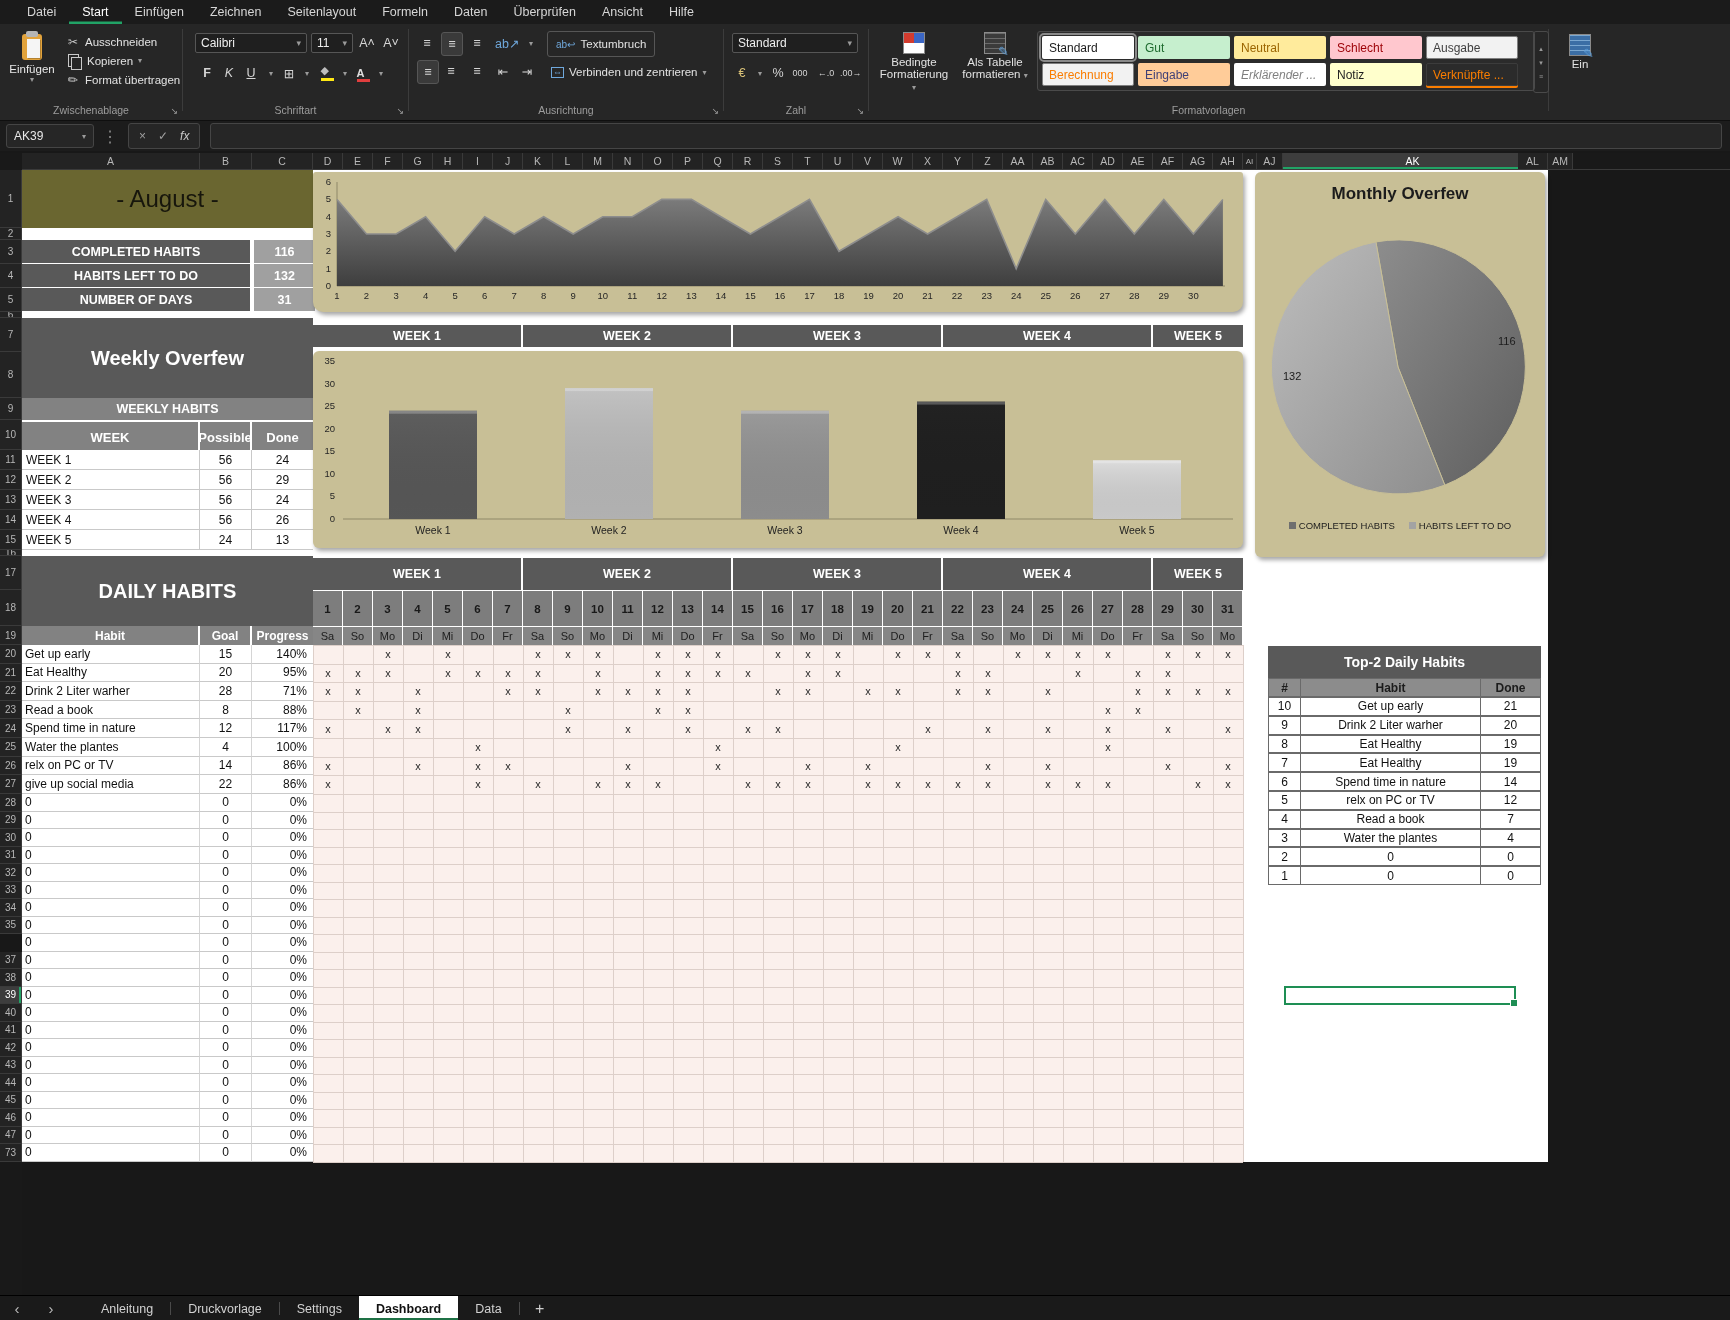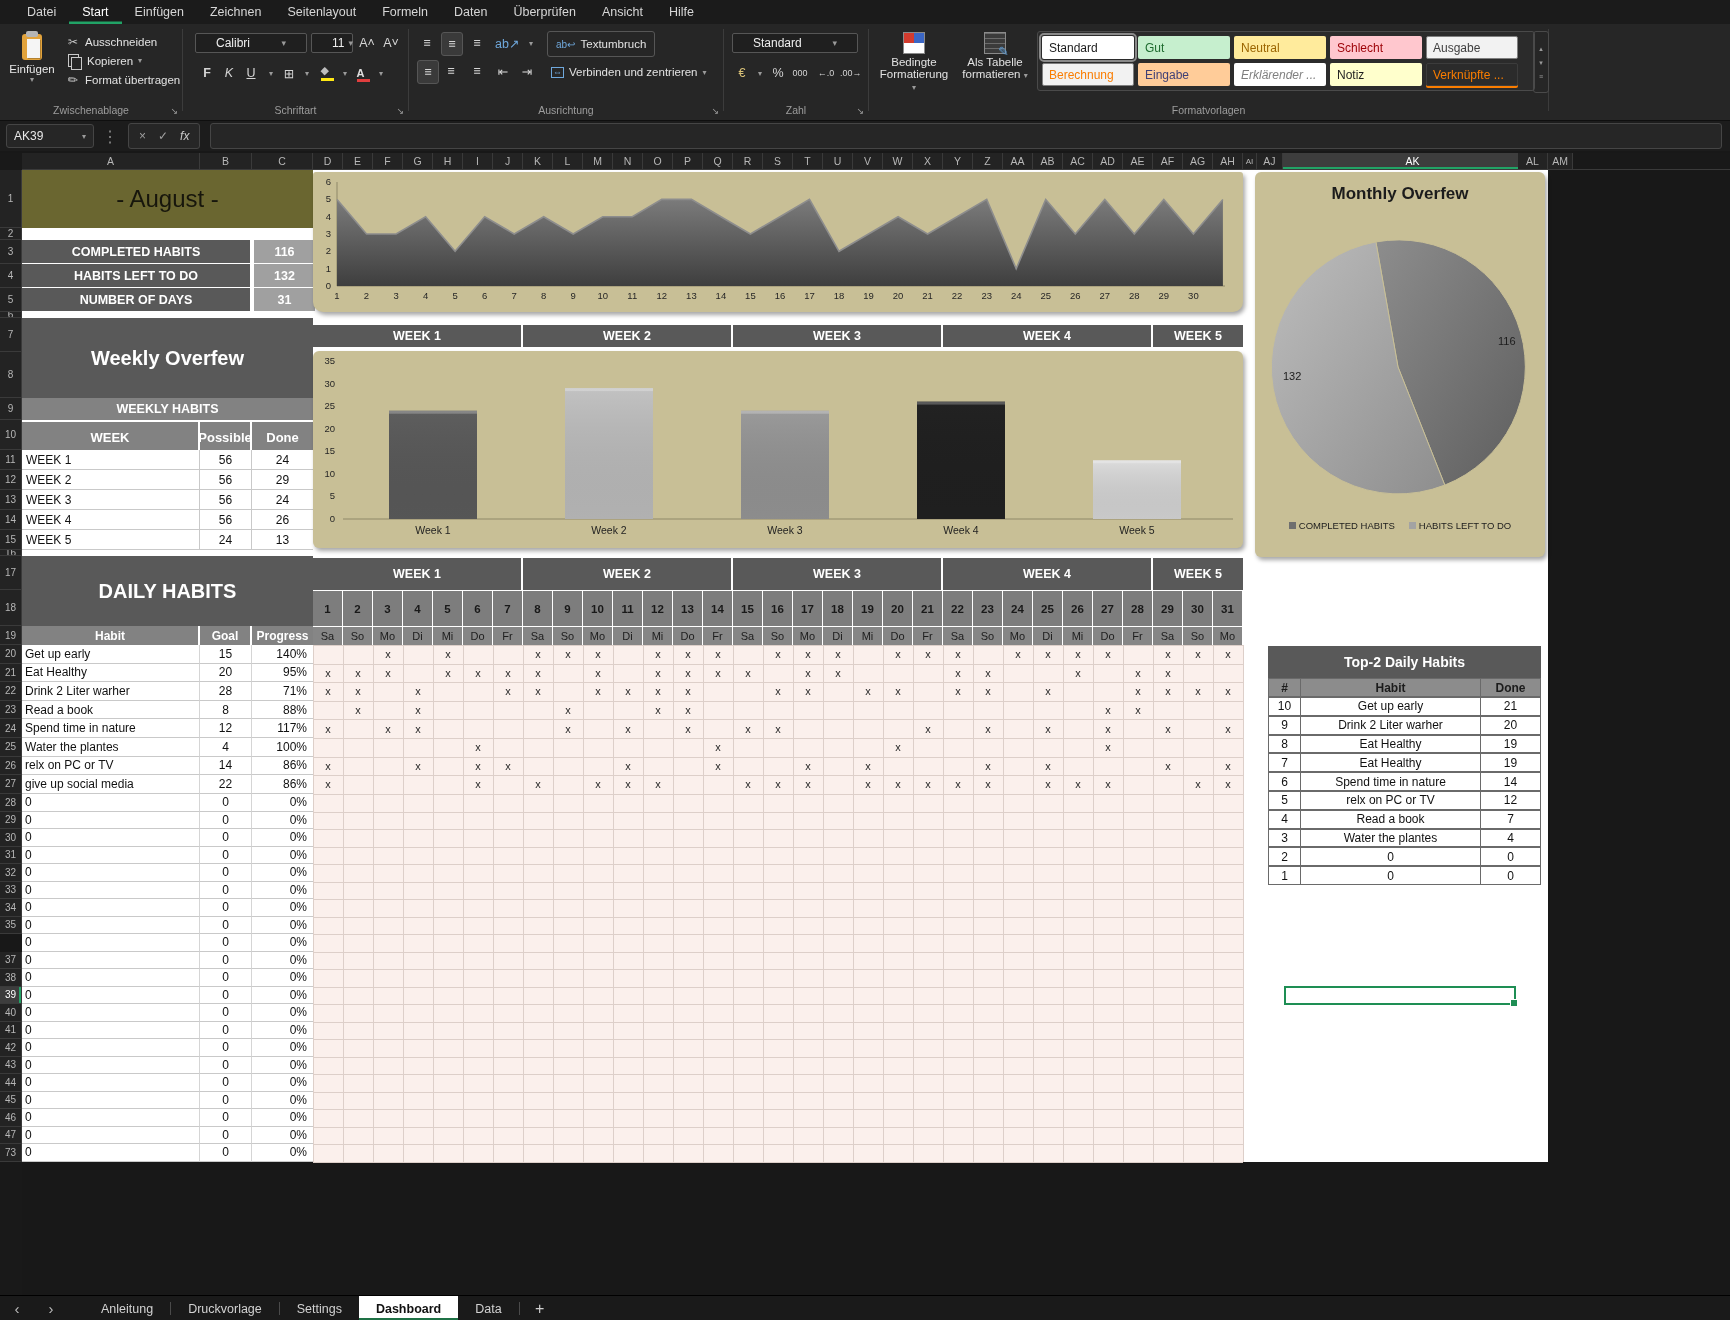--- a/index.html
+++ b/index.html
@@ -21,21 +21,21 @@
   .bigbtn{position:absolute;left:8px;top:6px;width:48px;height:72px;border-radius:4px;
           display:flex;flex-direction:column;align-items:center;color:#e8e8e8;font-size:11.5px;}
   .ic-clip{display:block;width:20px;height:26px;background:#e2a33c;border-radius:3px;position:relative;margin-top:4px;}
   .ic-clip:before{content:"";position:absolute;left:4px;top:-3px;width:12px;height:6px;background:#b5b5b5;border-radius:2px;}
   .ic-clip:after{content:"";position:absolute;left:5px;top:5px;width:13px;height:19px;background:#f5f5f5;box-shadow:1px 1px 0 #00000033;}
   .srow{display:flex;align-items:center;gap:5px;color:#e2e2e2;font-size:11.5px;height:19px;padding:0 4px;border-radius:3px;white-space:nowrap;}
   .icg{color:#c9c9c9;font-size:12px;width:14px;text-align:center;}
   .ic-copy{display:inline-block;width:9px;height:11px;border:1px solid #c9c9c9;position:relative;margin-left:2px;}
   .ic-copy:after{content:"";position:absolute;left:2px;top:2px;width:9px;height:11px;border:1px solid #c9c9c9;background:#262626;}
   .combo{background:#1f1f1f;border:1px solid #565656;border-radius:2px;color:#eee;font-size:12px;
-         display:flex;align-items:center;justify-content:space-between;padding:1px 20px;height:20px;box-sizing:border-box;}
+         display:flex;align-items:center;justify-content:space-between;padding:1px 5px;height:20px;box-sizing:border-box;}
   .combo .chev{color:#9a9a9a;font-size:9px;margin-left:4px;}
   .tbtn{display:inline-flex;align-items:center;justify-content:center;color:#d5d5d5;border-radius:3px;height:22px;min-width:20px;font-size:12.5px;}
   .ic-fill{display:inline-block;width:13px;height:13px;position:relative;}
   .ic-fill:before{content:"◆";position:absolute;left:0;top:-4px;color:#bdbdbd;font-size:11px;}
   .ic-fill:after{content:"";position:absolute;left:0;bottom:0;width:13px;height:3px;background:#ffe814;}
   .ic-fontcol{display:inline-block;width:13px;height:14px;position:relative;color:#e0e0e0;font-size:11px;font-weight:bold;}
   .ic-fontcol:after{content:"";position:absolute;left:0;bottom:-1px;width:13px;height:3px;background:#e03e3e;}
   .ic-cf{display:inline-block;width:20px;height:20px;border:1px solid #8a8a8a;
          background:linear-gradient(90deg,#d23b2e 50%,#3b66c4 50%),linear-gradient(#fff,#fff);
          background-size:100% 50%,100% 100%;background-repeat:no-repeat;}
@@ -211,20 +211,25 @@
           <div class="stylechip" style="background:#ffffcc;color:#1f1f1f;">Notiz</div>
           <div class="stylechip" style="background:transparent;color:#fa7d00;box-shadow:0 2px 0 #fa7d00;border:1px solid #3c3c3c;">Verknüpfte ...</div>
         </div>
   <div class="abs" style="left:664px;top:7px;width:14px;height:60px;border:1px solid #4a4a4a;border-radius:3px;display:flex;flex-direction:column;align-items:center;justify-content:center;color:#9a9a9a;font-size:7px;gap:6px">
           <span>▴</span>
           <span>▾</span>
           <span>≡</span>
         </div>
   <div class="glabel">Formatvorlagen</div>
 </div>
+      <div class="rgroup" style="left:1549px;width:180px">
+  <div class="abs" style="left:8px;top:10px;width:46px;text-align:center;color:#e2e2e2;font-size:11.5px">
+    <span class="ic-tbl" style="background:repeating-linear-gradient(0deg,#3b6ea5 0 4px,#7aa7d0 4px 5px)"></span><br>
+    <span>Ein</span></div>
+</div>
     </div>
   <div id="formulabar">
       <div id="namebox">
         <span>AK39</span>
         <span style="color:#9a9a9a;font-size:8px">▾</span>
       </div>
   <span style="color:#8a8a8a;margin-left:8px">⋮</span>
   <div class="fxbox">
     <span>×</span>
     <span>✓</span>

